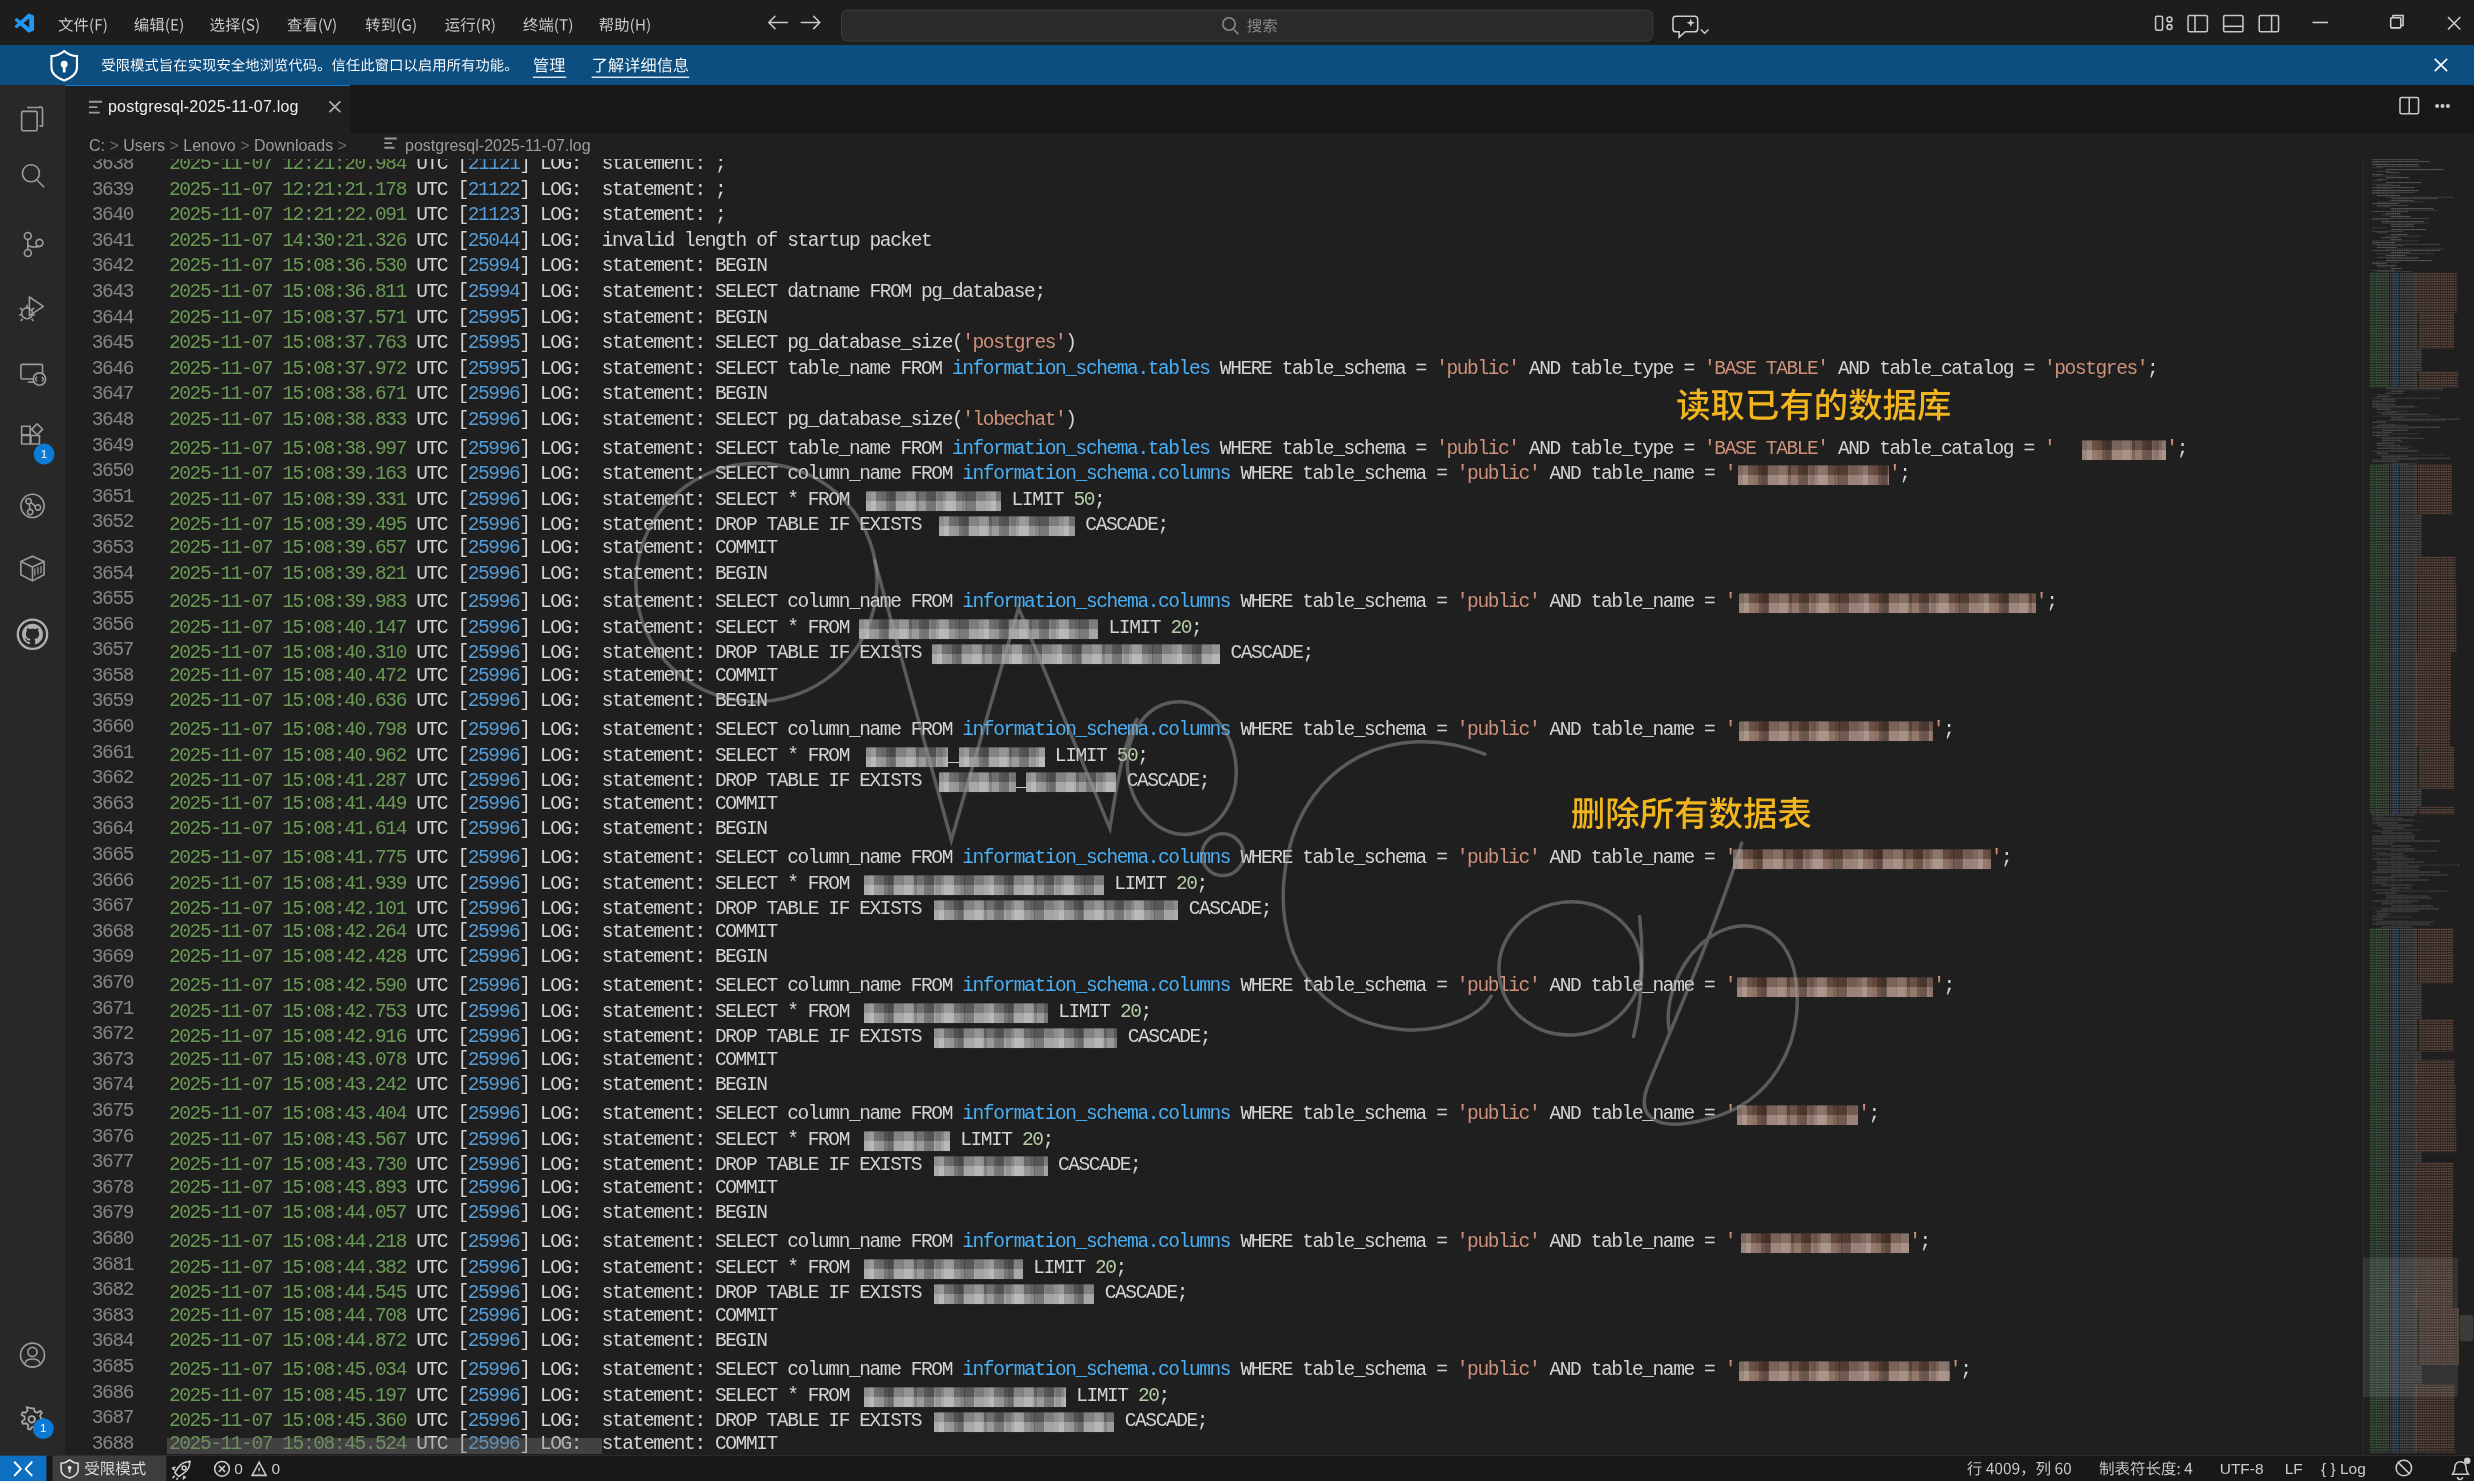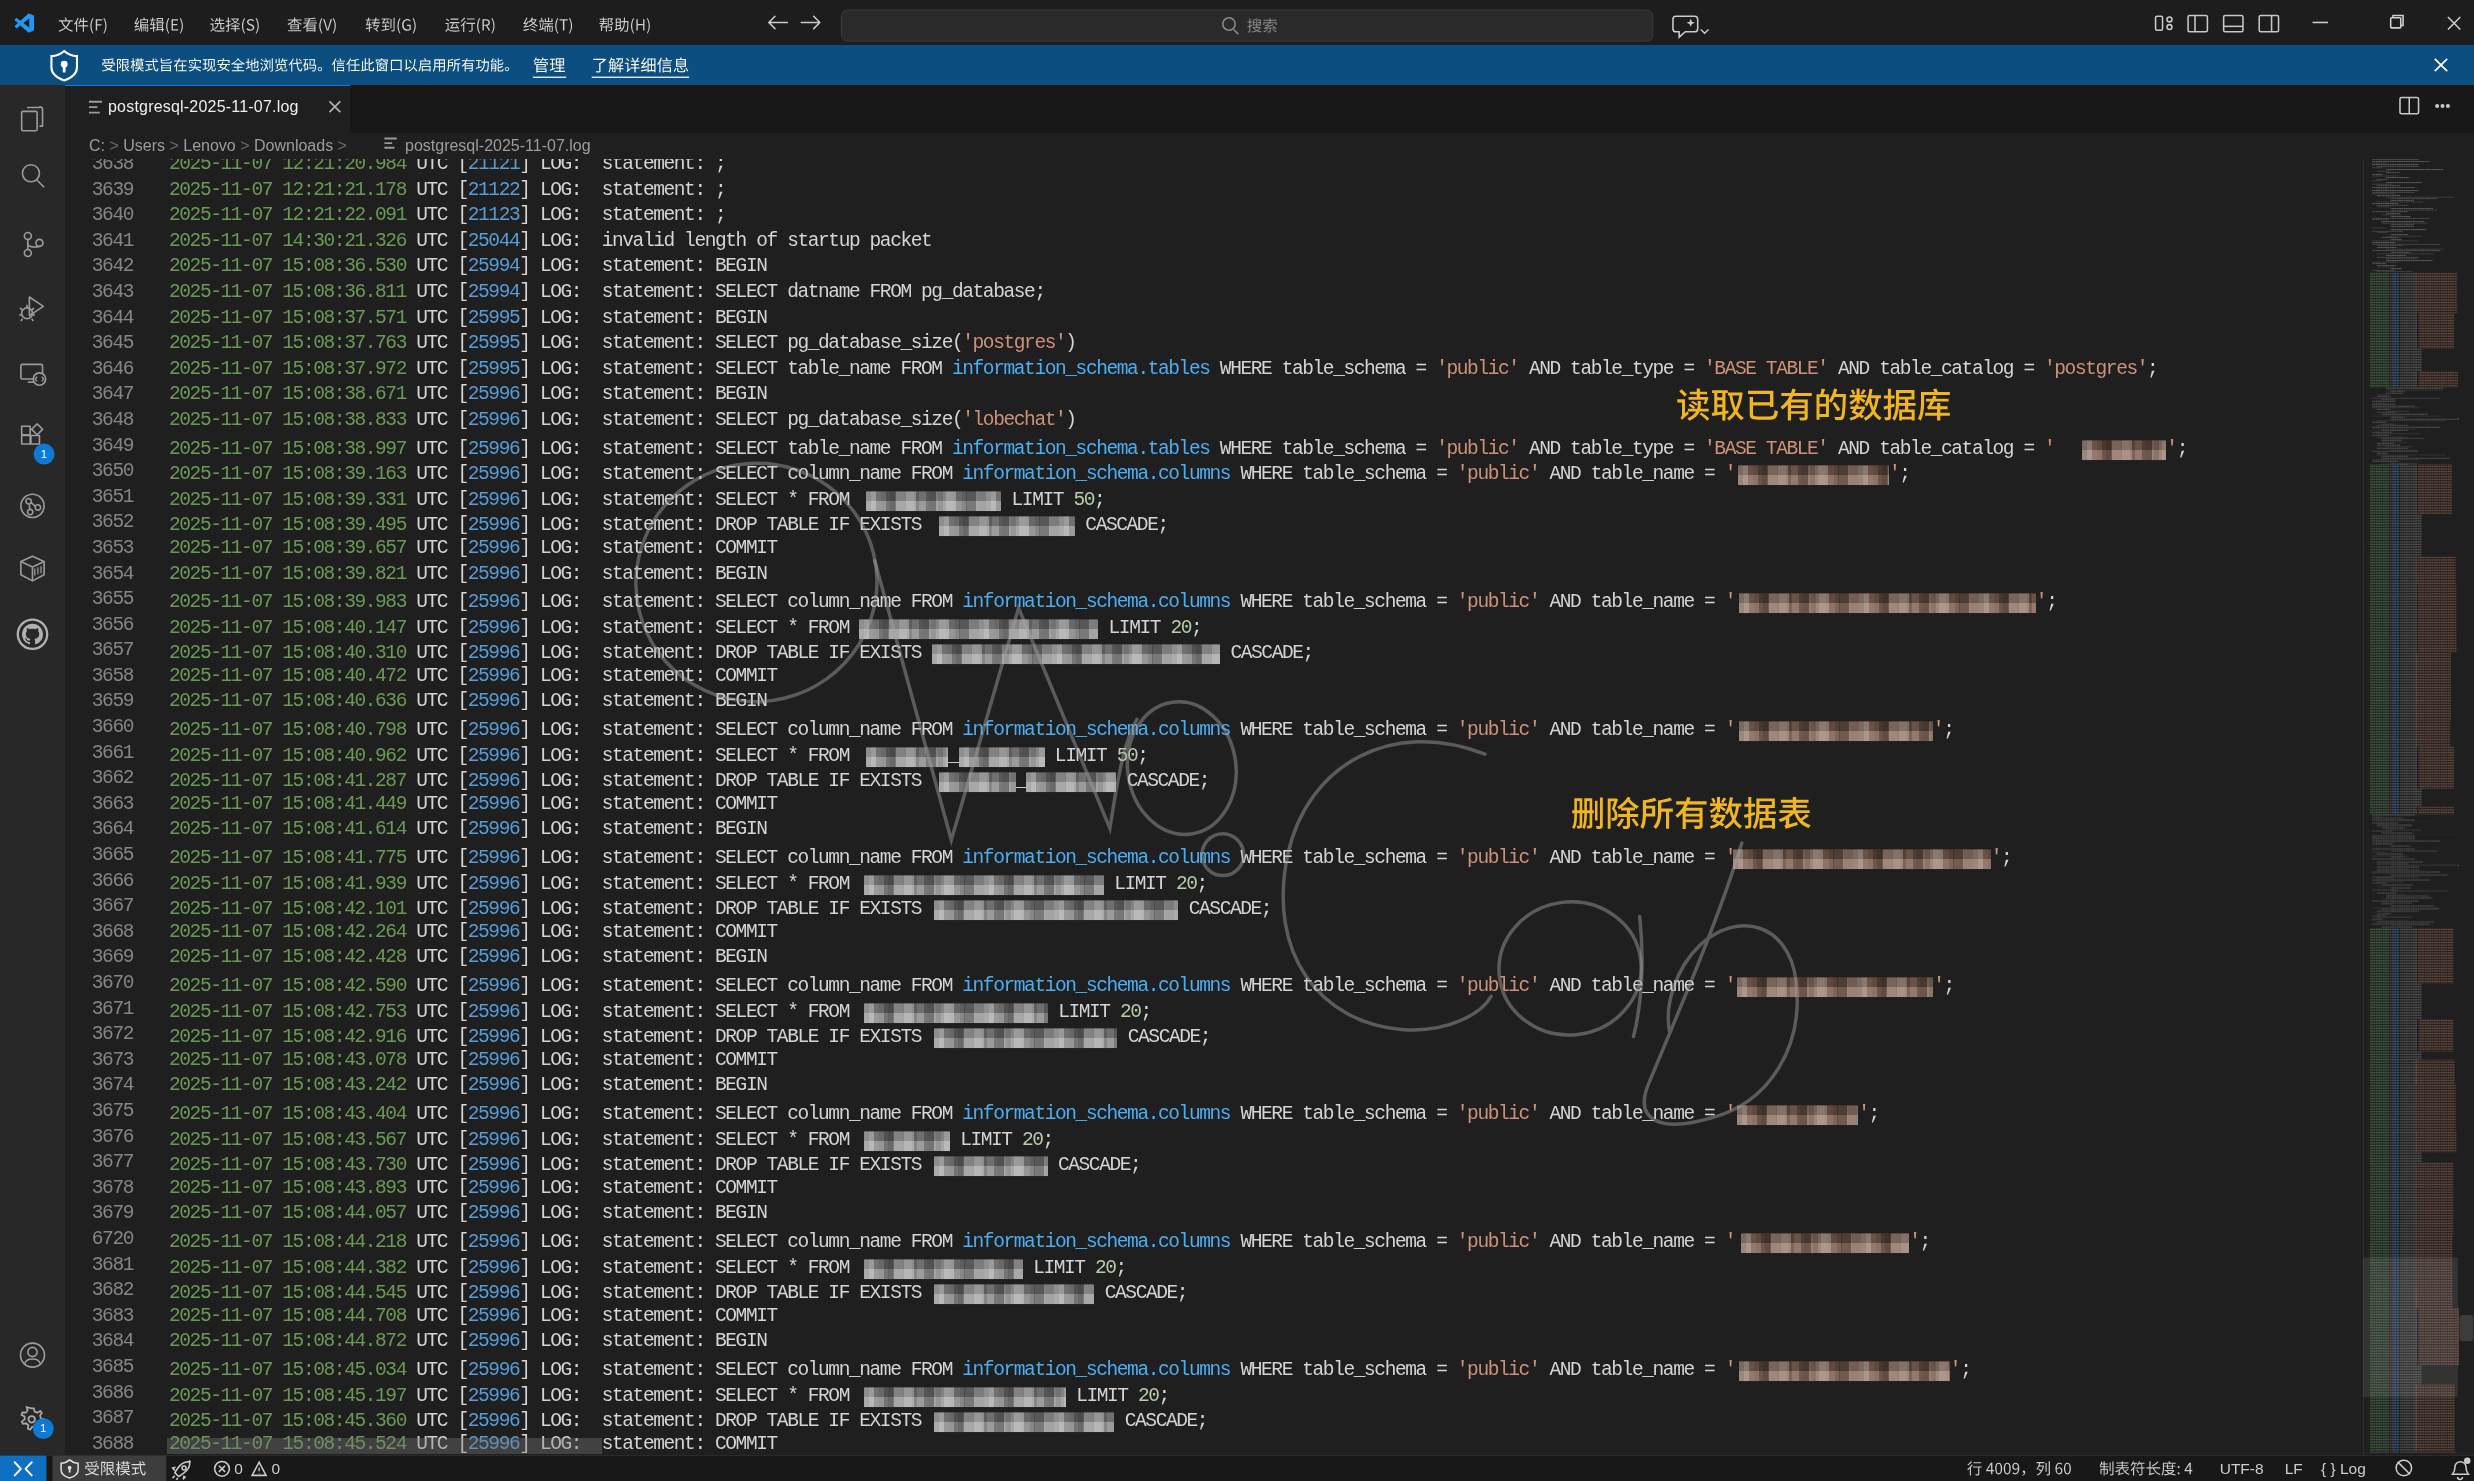--- a/index.html
+++ b/index.html
@@ -74,21 +74,21 @@
 3670
 3671
 3672
 3673
 3674
 3675
 3676
 3677
 3678
 3679
-6720
+3680
 3681
 3682
 3683
 3684
 3685
 3686
 3687
 3688</pre>
   <div id="code"><div class="ln"><i style="color:#6a9955">2025-11-07 12:21:20.984</i> UTC [<i style="color:#569cd6">21121</i>] LOG:  statement: ;</div><div class="ln"><i style="color:#6a9955">2025-11-07 12:21:21.178</i> UTC [<i style="color:#569cd6">21122</i>] LOG:  statement: ;</div><div class="ln"><i style="color:#6a9955">2025-11-07 12:21:22.091</i> UTC [<i style="color:#569cd6">21123</i>] LOG:  statement: ;</div><div class="ln"><i style="color:#6a9955">2025-11-07 14:30:21.326</i> UTC [<i style="color:#569cd6">25044</i>] LOG:  invalid length of startup packet</div><div class="ln"><i style="color:#6a9955">2025-11-07 15:08:36.530</i> UTC [<i style="color:#569cd6">25994</i>] LOG:  statement: BEGIN</div><div class="ln"><i style="color:#6a9955">2025-11-07 15:08:36.811</i> UTC [<i style="color:#569cd6">25994</i>] LOG:  statement: SELECT datname FROM pg_database;</div><div class="ln"><i style="color:#6a9955">2025-11-07 15:08:37.571</i> UTC [<i style="color:#569cd6">25995</i>] LOG:  statement: BEGIN</div><div class="ln"><i style="color:#6a9955">2025-11-07 15:08:37.763</i> UTC [<i style="color:#569cd6">25995</i>] LOG:  statement: SELECT pg_database_size(<i style="color:#ce9178">'postgres'</i>)</div><div class="ln"><i style="color:#6a9955">2025-11-07 15:08:37.972</i> UTC [<i style="color:#569cd6">25995</i>] LOG:  statement: SELECT table_name FROM <i style="color:#4aaef2">information_schema.tables</i> WHERE table_schema = <i style="color:#ce9178">'public'</i> AND table_type = <i style="color:#ce9178">'BASE TABLE'</i> AND table_catalog = <i style="color:#ce9178">'postgres'</i>;</div><div class="ln"><i style="color:#6a9955">2025-11-07 15:08:38.671</i> UTC [<i style="color:#569cd6">25996</i>] LOG:  statement: BEGIN</div><div class="ln"><i style="color:#6a9955">2025-11-07 15:08:38.833</i> UTC [<i style="color:#569cd6">25996</i>] LOG:  statement: SELECT pg_database_size(<i style="color:#ce9178">'lobechat'</i>)</div><div class="ln"><i style="color:#6a9955">2025-11-07 15:08:38.997</i> UTC [<i style="color:#569cd6">25996</i>] LOG:  statement: SELECT table_name FROM <i style="color:#4aaef2">information_schema.tables</i> WHERE table_schema = <i style="color:#ce9178">'public'</i> AND table_type = <i style="color:#ce9178">'BASE TABLE'</i> AND table_catalog = <i style="color:#ce9178">'</i><u class="mb" style="margin-left:28px;width:84px"></u><i style="color:#ce9178">'</i>;</div><div class="ln"><i style="color:#6a9955">2025-11-07 15:08:39.163</i> UTC [<i style="color:#569cd6">25996</i>] LOG:  statement: SELECT column_name FROM <i style="color:#4aaef2">information_schema.columns</i> WHERE table_schema = <i style="color:#ce9178">'public'</i> AND table_name = <i style="color:#ce9178">'</i><u class="mb" style="margin-left:3.1px;width:151px"></u><i style="color:#ce9178">'</i>;</div><div class="ln"><i style="color:#6a9955">2025-11-07 15:08:39.331</i> UTC [<i style="color:#569cd6">25996</i>] LOG:  statement: SELECT * FROM <u class="mg" style="margin-left:7px;width:135px"></u> LIMIT <i style="color:#b5cea8">50</i>;</div><div class="ln"><i style="color:#6a9955">2025-11-07 15:08:39.495</i> UTC [<i style="color:#569cd6">25996</i>] LOG:  statement: DROP TABLE IF EXISTS <u class="mg" style="margin-left:7.7px;width:136px"></u> CASCADE;</div><div class="ln"><i style="color:#6a9955">2025-11-07 15:08:39.657</i> UTC [<i style="color:#569cd6">25996</i>] LOG:  statement: COMMIT</div><div class="ln"><i style="color:#6a9955">2025-11-07 15:08:39.821</i> UTC [<i style="color:#569cd6">25996</i>] LOG:  statement: BEGIN</div><div class="ln"><i style="color:#6a9955">2025-11-07 15:08:39.983</i> UTC [<i style="color:#569cd6">25996</i>] LOG:  statement: SELECT column_name FROM <i style="color:#4aaef2">information_schema.columns</i> WHERE table_schema = <i style="color:#ce9178">'public'</i> AND table_name = <i style="color:#ce9178">'</i><u class="mb" style="margin-left:3.9px;width:297px"></u><i style="color:#ce9178">'</i>;</div><div class="ln"><i style="color:#6a9955">2025-11-07 15:08:40.147</i> UTC [<i style="color:#569cd6">25996</i>] LOG:  statement: SELECT * FROM <u class="mg" style="margin-left:0px;width:239px"></u> LIMIT <i style="color:#b5cea8">20</i>;</div><div class="ln"><i style="color:#6a9955">2025-11-07 15:08:40.310</i> UTC [<i style="color:#569cd6">25996</i>] LOG:  statement: DROP TABLE IF EXISTS <u class="mg" style="margin-left:0.8px;width:288px"></u> CASCADE;</div><div class="ln"><i style="color:#6a9955">2025-11-07 15:08:40.472</i> UTC [<i style="color:#569cd6">25996</i>] LOG:  statement: COMMIT</div><div class="ln"><i style="color:#6a9955">2025-11-07 15:08:40.636</i> UTC [<i style="color:#569cd6">25996</i>] LOG:  statement: BEGIN</div><div class="ln"><i style="color:#6a9955">2025-11-07 15:08:40.798</i> UTC [<i style="color:#569cd6">25996</i>] LOG:  statement: SELECT column_name FROM <i style="color:#4aaef2">information_schema.columns</i> WHERE table_schema = <i style="color:#ce9178">'public'</i> AND table_name = <i style="color:#ce9178">'</i><u class="mb" style="margin-left:3.9px;width:194px"></u><i style="color:#ce9178">'</i>;</div><div class="ln"><i style="color:#6a9955">2025-11-07 15:08:40.962</i> UTC [<i style="color:#569cd6">25996</i>] LOG:  statement: SELECT * FROM <u class="mg" style="margin-left:7px;width:82px"></u>_<u class="mg" style="margin-left:0px;width:86px"></u> LIMIT <i style="color:#b5cea8">50</i>;</div><div class="ln"><i style="color:#6a9955">2025-11-07 15:08:41.287</i> UTC [<i style="color:#569cd6">25996</i>] LOG:  statement: DROP TABLE IF EXISTS <u class="mg" style="margin-left:7.7px;width:77px"></u>_<u class="mg" style="margin-left:0px;width:90px"></u> CASCADE;</div><div class="ln"><i style="color:#6a9955">2025-11-07 15:08:41.449</i> UTC [<i style="color:#569cd6">25996</i>] LOG:  statement: COMMIT</div><div class="ln"><i style="color:#6a9955">2025-11-07 15:08:41.614</i> UTC [<i style="color:#569cd6">25996</i>] LOG:  statement: BEGIN</div><div class="ln"><i style="color:#6a9955">2025-11-07 15:08:41.775</i> UTC [<i style="color:#569cd6">25996</i>] LOG:  statement: SELECT column_name FROM <i style="color:#4aaef2">information_schema.columns</i> WHERE table_schema = <i style="color:#ce9178">'public'</i> AND table_name = <i style="color:#ce9178">'</i><u class="mb" style="margin-left:-2.3px;width:258px"></u><i style="color:#ce9178">'</i>;</div><div class="ln"><i style="color:#6a9955">2025-11-07 15:08:41.939</i> UTC [<i style="color:#569cd6">25996</i>] LOG:  statement: SELECT * FROM <u class="mg" style="margin-left:4.6px;width:240px"></u> LIMIT <i style="color:#b5cea8">20</i>;</div><div class="ln"><i style="color:#6a9955">2025-11-07 15:08:42.101</i> UTC [<i style="color:#569cd6">25996</i>] LOG:  statement: DROP TABLE IF EXISTS <u class="mg" style="margin-left:3.1px;width:244px"></u> CASCADE;</div><div class="ln"><i style="color:#6a9955">2025-11-07 15:08:42.264</i> UTC [<i style="color:#569cd6">25996</i>] LOG:  statement: COMMIT</div><div class="ln"><i style="color:#6a9955">2025-11-07 15:08:42.428</i> UTC [<i style="color:#569cd6">25996</i>] LOG:  statement: BEGIN</div><div class="ln"><i style="color:#6a9955">2025-11-07 15:08:42.590</i> UTC [<i style="color:#569cd6">25996</i>] LOG:  statement: SELECT column_name FROM <i style="color:#4aaef2">information_schema.columns</i> WHERE table_schema = <i style="color:#ce9178">'public'</i> AND table_name = <i style="color:#ce9178">'</i><u class="mb" style="margin-left:2.3px;width:196px"></u><i style="color:#ce9178">'</i>;</div><div class="ln"><i style="color:#6a9955">2025-11-07 15:08:42.753</i> UTC [<i style="color:#569cd6">25996</i>] LOG:  statement: SELECT * FROM <u class="mg" style="margin-left:4.6px;width:184px"></u> LIMIT <i style="color:#b5cea8">20</i>;</div><div class="ln"><i style="color:#6a9955">2025-11-07 15:08:42.916</i> UTC [<i style="color:#569cd6">25996</i>] LOG:  statement: DROP TABLE IF EXISTS <u class="mg" style="margin-left:3.1px;width:183px"></u> CASCADE;</div><div class="ln"><i style="color:#6a9955">2025-11-07 15:08:43.078</i> UTC [<i style="color:#569cd6">25996</i>] LOG:  statement: COMMIT</div><div class="ln"><i style="color:#6a9955">2025-11-07 15:08:43.242</i> UTC [<i style="color:#569cd6">25996</i>] LOG:  statement: BEGIN</div><div class="ln"><i style="color:#6a9955">2025-11-07 15:08:43.404</i> UTC [<i style="color:#569cd6">25996</i>] LOG:  statement: SELECT column_name FROM <i style="color:#4aaef2">information_schema.columns</i> WHERE table_schema = <i style="color:#ce9178">'public'</i> AND table_name = <i style="color:#ce9178">'</i><u class="mb" style="margin-left:2.3px;width:121px"></u><i style="color:#ce9178">'</i>;</div><div class="ln"><i style="color:#6a9955">2025-11-07 15:08:43.567</i> UTC [<i style="color:#569cd6">25996</i>] LOG:  statement: SELECT * FROM <u class="mg" style="margin-left:4.6px;width:86px"></u> LIMIT <i style="color:#b5cea8">20</i>;</div><div class="ln"><i style="color:#6a9955">2025-11-07 15:08:43.730</i> UTC [<i style="color:#569cd6">25996</i>] LOG:  statement: DROP TABLE IF EXISTS <u class="mg" style="margin-left:2.3px;width:114px"></u> CASCADE;</div><div class="ln"><i style="color:#6a9955">2025-11-07 15:08:43.893</i> UTC [<i style="color:#569cd6">25996</i>] LOG:  statement: COMMIT</div><div class="ln"><i style="color:#6a9955">2025-11-07 15:08:44.057</i> UTC [<i style="color:#569cd6">25996</i>] LOG:  statement: BEGIN</div><div class="ln"><i style="color:#6a9955">2025-11-07 15:08:44.218</i> UTC [<i style="color:#569cd6">25996</i>] LOG:  statement: SELECT column_name FROM <i style="color:#4aaef2">information_schema.columns</i> WHERE table_schema = <i style="color:#ce9178">'public'</i> AND table_name = <i style="color:#ce9178">'</i><u class="mb" style="margin-left:6.2px;width:168px"></u><i style="color:#ce9178">'</i>;</div><div class="ln"><i style="color:#6a9955">2025-11-07 15:08:44.382</i> UTC [<i style="color:#569cd6">25996</i>] LOG:  statement: SELECT * FROM <u class="mg" style="margin-left:4.6px;width:159px"></u> LIMIT <i style="color:#b5cea8">20</i>;</div><div class="ln"><i style="color:#6a9955">2025-11-07 15:08:44.545</i> UTC [<i style="color:#569cd6">25996</i>] LOG:  statement: DROP TABLE IF EXISTS <u class="mg" style="margin-left:3.1px;width:160px"></u> CASCADE;</div><div class="ln"><i style="color:#6a9955">2025-11-07 15:08:44.708</i> UTC [<i style="color:#569cd6">25996</i>] LOG:  statement: COMMIT</div><div class="ln"><i style="color:#6a9955">2025-11-07 15:08:44.872</i> UTC [<i style="color:#569cd6">25996</i>] LOG:  statement: BEGIN</div><div class="ln"><i style="color:#6a9955">2025-11-07 15:08:45.034</i> UTC [<i style="color:#569cd6">25996</i>] LOG:  statement: SELECT column_name FROM <i style="color:#4aaef2">information_schema.columns</i> WHERE table_schema = <i style="color:#ce9178">'public'</i> AND table_name = <i style="color:#ce9178">'</i><u class="mb" style="margin-left:3.9px;width:211px"></u><i style="color:#ce9178">'</i>;</div><div class="ln"><i style="color:#6a9955">2025-11-07 15:08:45.197</i> UTC [<i style="color:#569cd6">25996</i>] LOG:  statement: SELECT * FROM <u class="mg" style="margin-left:4.6px;width:202px"></u> LIMIT <i style="color:#b5cea8">20</i>;</div><div class="ln"><i style="color:#6a9955">2025-11-07 15:08:45.360</i> UTC [<i style="color:#569cd6">25996</i>] LOG:  statement: DROP TABLE IF EXISTS <u class="mg" style="margin-left:3.1px;width:180px"></u> CASCADE;</div><div class="ln"><i style="color:#6a9955">2025-11-07 15:08:45.524</i> UTC [<i style="color:#569cd6">25996</i>] LOG:  statement: COMMIT</div></div>
 </div>

